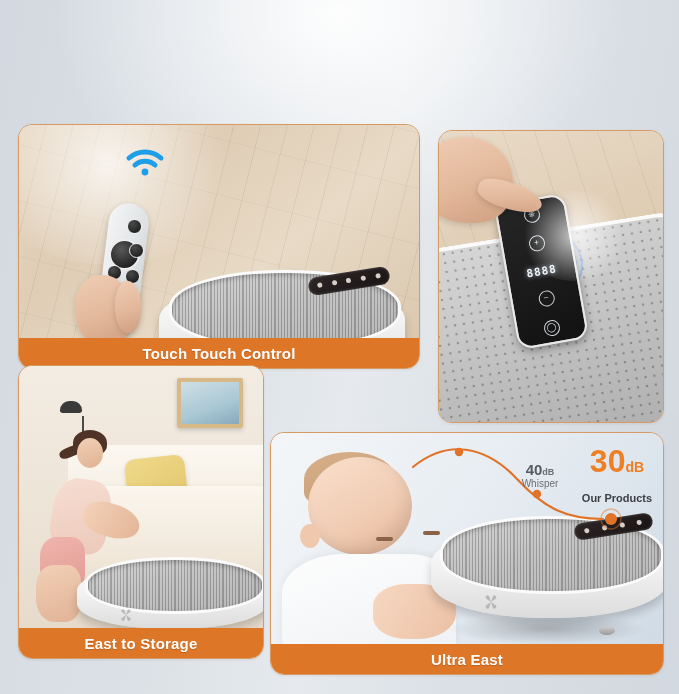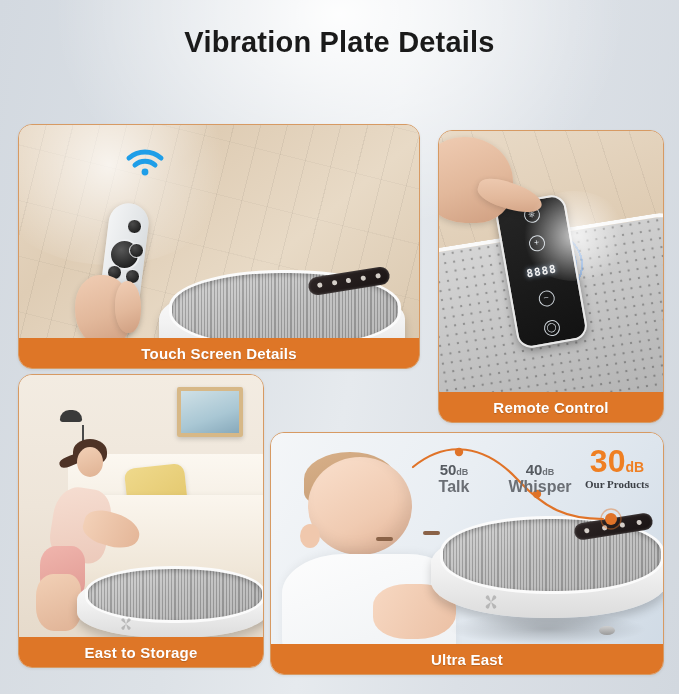--- a/index.html
+++ b/index.html
@@ -38,21 +38,21 @@
     position:absolute;left:-1px;right:-1px;bottom:-1px;height:31px;
     background:#de7627;border-radius:0 0 14px 14px;
     display:flex;align-items:center;justify-content:center;
     color:#fff;font-size:15px;font-weight:bold;letter-spacing:.2px;
     text-shadow:0 1px 1px rgba(0,0,0,.18);
   }
 
   
   #p1{left:18px;top:124px;width:400px;height:243px;}
   #p2{left:438px;top:130px;width:224px;height:291px;}
-  #p3{left:18px;top:374px;width:244px;height:292px;}
+  #p3{left:18px;top:365px;width:244px;height:292px;}
   #p4{left:270px;top:432px;width:392px;height:241px;}
 
   
   .wood{
     position:absolute;inset:0;
     background:
       repeating-linear-gradient(104deg,
         rgba(0,0,0,.055) 0px, rgba(0,0,0,.055) 1px,
         rgba(255,255,255,0) 1px, rgba(255,255,255,0) 26px),
       repeating-linear-gradient(14deg,
@@ -296,37 +296,36 @@
   }
   .b-fist{
     position:absolute;left:88%;top:60%;width:26px;height:24px;border-radius:50%;
     background:linear-gradient(150deg,#f8dcc7,#eac1a6);
   }
 
   .dbwrap{position:absolute;left:0;top:0;width:100%;height:100%;pointer-events:none;}
   .dblabel{position:absolute;text-align:center;color:#6b6f75;}
   .dblabel .num{font-size:15px;font-weight:bold;color:#555a60;}
   .dblabel .unit{font-size:9px;font-weight:bold;}
-  .dblabel .who{font-size:16px;display:block;margin-top:-1px;font-weight:bold;}
+  .dblabel .who{font-size:10px;display:block;margin-top:-1px;}
   .dblabel.big .num{font-size:32px;color:#ef7f22;line-height:28px;}
   .dblabel.big .unit{font-size:14px;color:#ef7f22;}
-  .dblabel.big .who{font-size:11px;color:#3c4046;font-weight:bold;margin-top:2px;font-family:Liberation Serif, serif;}
+  .dblabel.big .who{font-size:11px;color:#3c4046;font-weight:bold;margin-top:16px;}
 
   .shadow-soft{
     position:absolute;border-radius:50%;
     background:radial-gradient(ellipse,rgba(0,0,0,.22) 0%,rgba(0,0,0,0) 70%);
   }
 </style>
 </head>
 <body>
 
 <div class="page">
 
   <div class="heading">
-    <div class="h-sub">Vibration Plate Details</div>
   </div>
 
   <div class="panel" id="p1">
     <div class="scene">
       <div class="wood"></div>
       <div class="glow" style="left:-40px;top:-60px;width:260px;height:200px;"></div>
 
       <div class="shadow-soft" style="left:152px;top:228px;width:210px;height:34px;"></div>
       <div class="plate" style="left:140px;top:140px;width:246px;height:118px;">
         <div class="skirt"></div>
@@ -361,42 +360,41 @@
         <b style="left:24px;top:16px;"></b>
         <div class="dpad" style="left:6px;top:36px;"></div>
         <b style="left:26px;top:40px;"></b>
         <b style="left:4px;top:62px;"></b>
         <b style="left:22px;top:66px;"></b>
         <b style="left:12px;top:86px;"></b>
       </div>
       <div class="hand" style="left:56px;top:150px;width:56px;height:72px;"></div>
       <div class="hand" style="left:96px;top:156px;width:26px;height:52px;border-radius:46% 50% 44% 50%;"></div>
     </div>
-    <div class="cap">Touch Screen Details</div>
+    <div class="cap">Touch Touch Control</div>
   </div>
 
   <div class="panel" id="p2">
     <div class="scene">
       <div class="wood w2"></div>
       <div class="mat"></div>
       <div class="swirl"></div>
 
       <div class="touchpad">
         <div class="tp-btn">⎈</div>
         <div class="tp-btn">+</div>
         <div class="tp-lcd">8888</div>
         <div class="tp-btn">−</div>
         <div class="tp-btn">◯</div>
       </div>
 
       <div class="hand" style="left:-18px;top:6px;width:92px;height:86px;border-radius:46% 52% 40% 48%;"></div>
       <div class="hand" style="left:38px;top:52px;width:66px;height:26px;border-radius:40% 50% 50% 40%;transform:rotate(18deg);"></div>
       <div class="glow" style="left:80px;top:60px;width:110px;height:90px;"></div>
     </div>
-    <div class="cap">Remote Control</div>
   </div>
 
   <div class="panel" id="p3">
     <div class="scene">
       <div class="room"></div>
       <div class="wallart"></div>
       <div class="lamp"></div>
       <div class="lampstem"></div>
       <div class="couchback"></div>
       <div class="pillow"></div>
@@ -464,24 +462,20 @@
 
       <div class="dbwrap">
         <svg width="392" height="241" viewBox="0 0 392 241" aria-hidden="true">
           <path d="M142 34 C 176 6, 214 12, 246 46 C 274 76, 296 86, 332 86" stroke="#e07328" stroke-width="2.2" fill="none" stroke-linecap="round"></path>
           <circle cx="188" cy="19" r="4.2" fill="#e07328"></circle>
           <circle cx="266" cy="61" r="4.2" fill="#e07328"></circle>
           <circle cx="340" cy="86" r="6" fill="#e07328"></circle>
           <circle cx="340" cy="86" r="10" fill="none" stroke="#e07328" stroke-width="1.4" opacity=".45"></circle>
         </svg>
 
-        <div class="dblabel" style="left:148px;top:28px;width:70px;">
-          <span class="num">50</span><span class="unit">dB</span>
-          <span class="who">Talk</span>
-        </div>
         <div class="dblabel" style="left:226px;top:28px;width:86px;">
           <span class="num">40</span><span class="unit">dB</span>
           <span class="who">Whisper</span>
         </div>
         <div class="dblabel big" style="left:304px;top:14px;width:84px;">
           <span class="num">30</span><span class="unit">dB</span>
           <span class="who">Our Products</span>
         </div>
       </div>
     </div>

